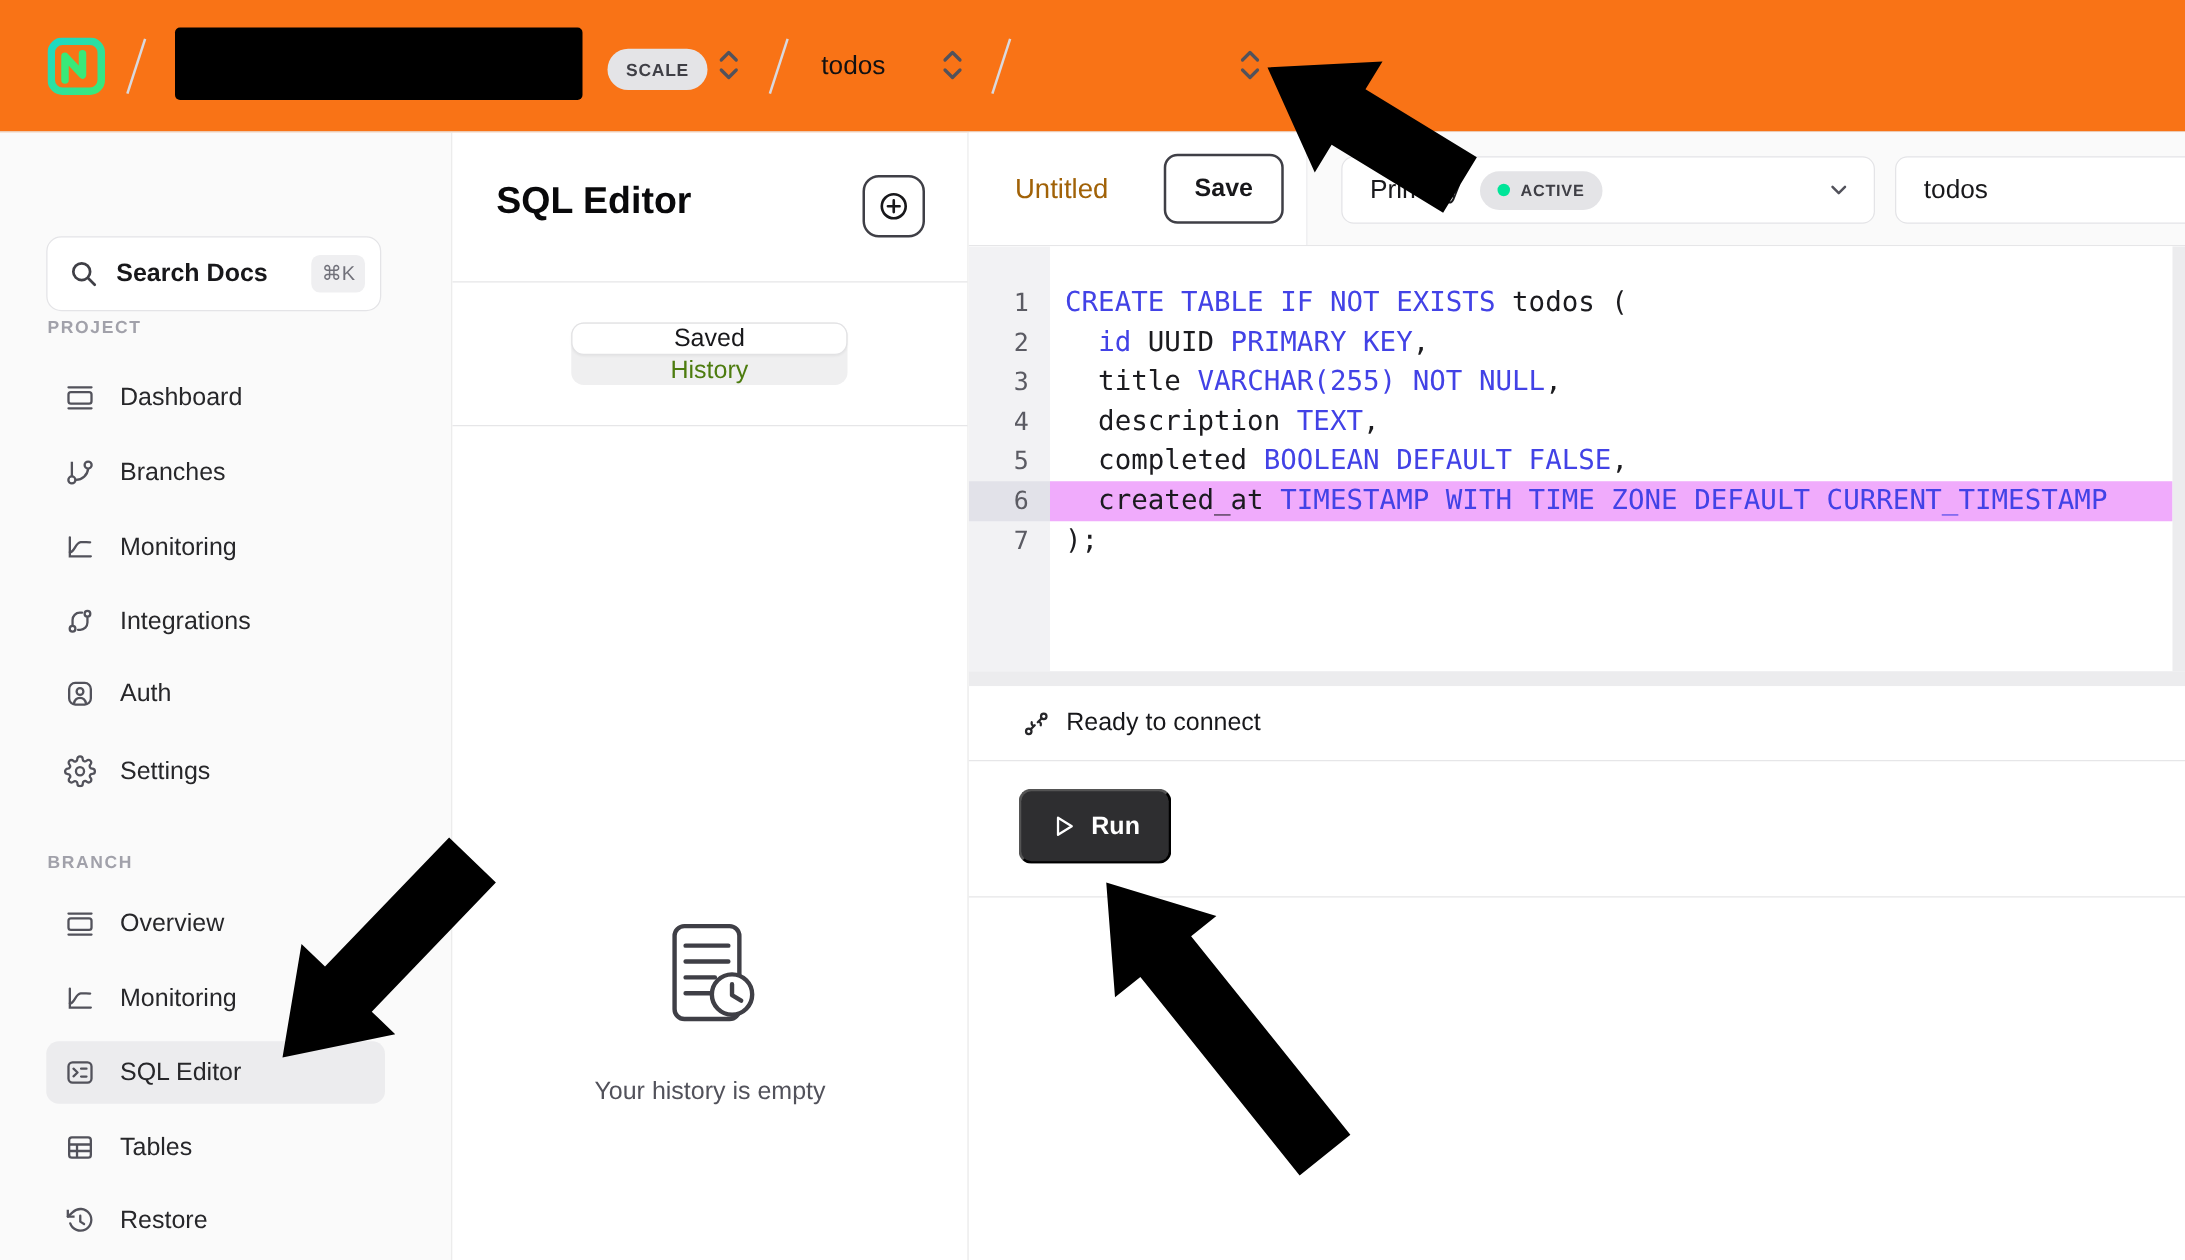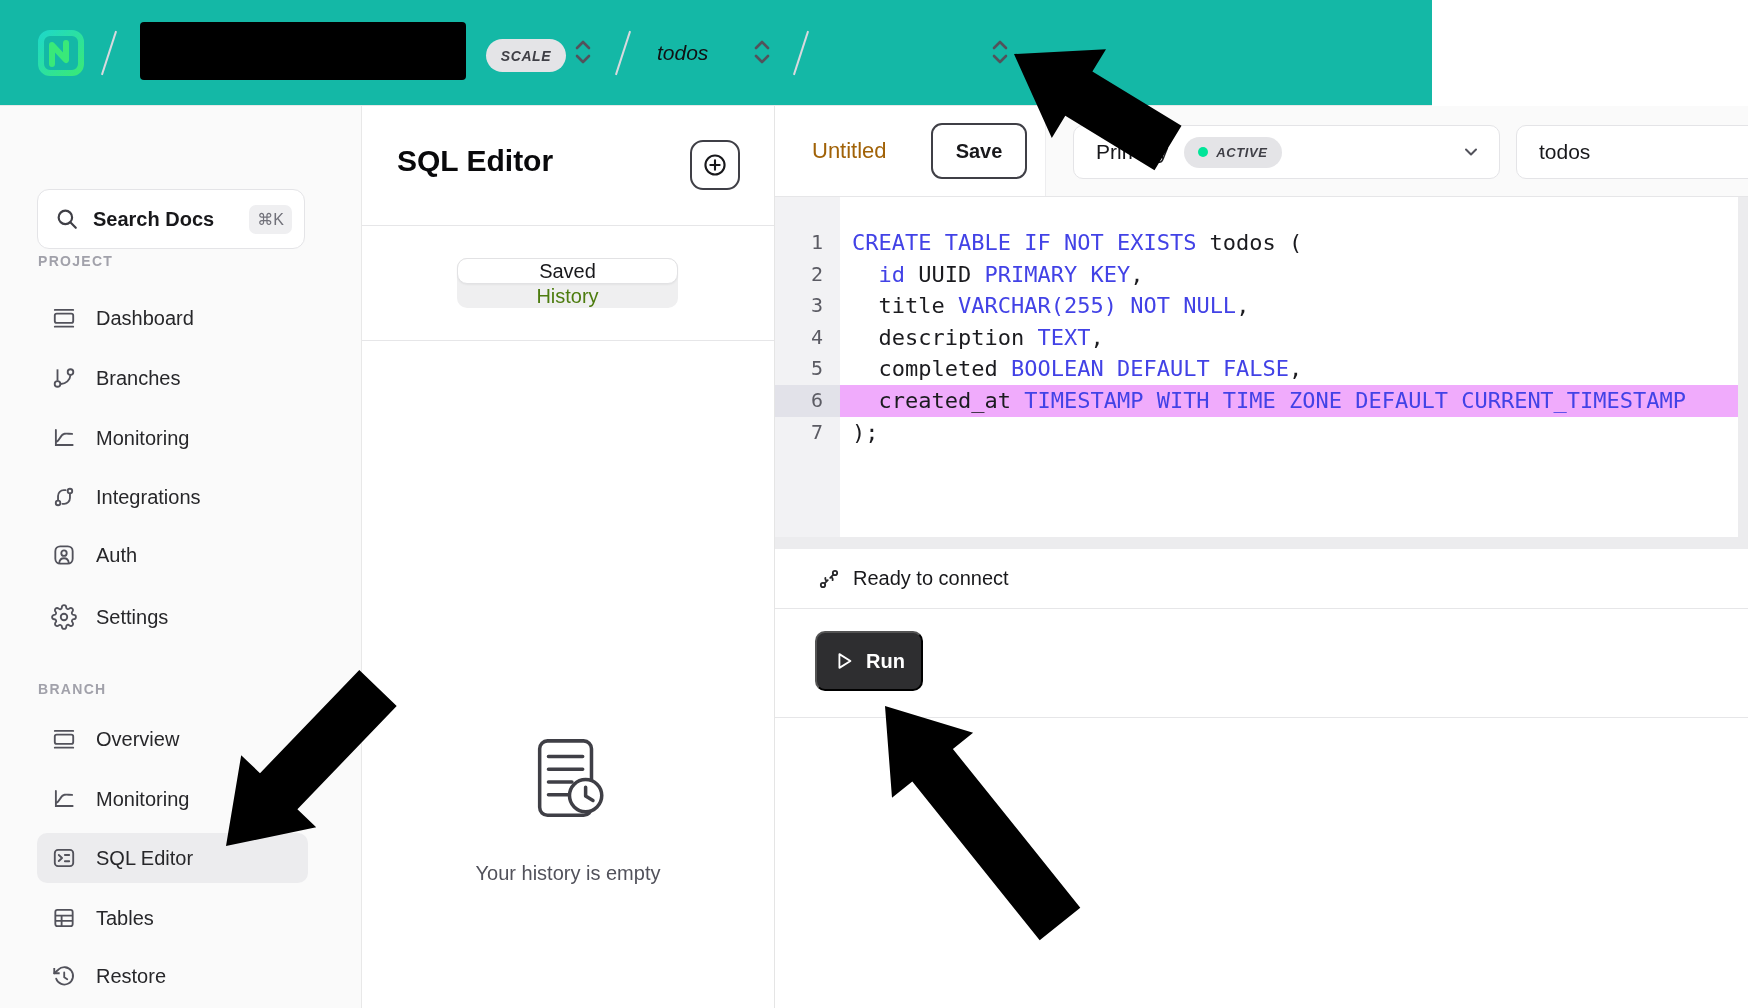--- a/index.html
+++ b/index.html
@@ -2,21 +2,21 @@
 <html><head>
 <meta charset="utf-8">
 <style>
   html,body{margin:0;padding:0;background:#fff;}
   #page{position:relative;width:1748px;height:1008px;overflow:hidden;background:#fff;
         font-family:"Liberation Sans",sans-serif;color:#18181b;}
   .abs{position:absolute;}
   .divider-h{position:absolute;height:1px;background:#e6e6e8;}
 
   
-  #topbar{left:0;top:0;width:1432px;height:105px;background:#14b8a6;border-bottom:1px solid #e8e8e8;font-style:italic;}
+  #topbar{left:0;top:0;width:1748px;height:105px;background:#f97316;border-bottom:1px solid #e8e8e8;}
   #logo{left:38px;top:30px;width:46px;height:46px;}
   .crumb-slash{position:absolute;top:30px;width:2px;height:46px;background:#d9d9de;transform:rotate(18deg);}
   #redacted{left:140px;top:22px;width:326px;height:58px;background:#000;border-radius:4px;}
   .pill{display:flex;align-items:center;justify-content:center;background:#e4e4e7;border-radius:17px;
         font-weight:700;color:#3f3f46;letter-spacing:.6px;}
   #scale-badge{left:486px;top:39px;width:80px;height:33px;font-size:14px;}
   .crumb-label{position:absolute;top:0;height:105px;display:flex;align-items:center;font-size:21px;font-weight:500;color:#111113;}
   .updown{position:absolute;top:33px;width:20px;height:38px;color:#52525b;}
 
   
@@ -49,21 +49,21 @@
   #right{left:775px;top:106px;width:973px;height:902px;background:#fff;}
   #ed-header{position:absolute;left:0;top:0;width:973px;height:90px;background:#fff;border-bottom:1px solid #e6e6e8;}
   #ed-header-right{position:absolute;left:270px;top:0;width:703px;height:90px;background:#fafafa;border-left:1px solid #ededef;}
   #query-name{position:absolute;left:37px;top:0;height:90px;display:flex;align-items:center;font-size:22px;font-weight:500;color:#a16207;}
   #save-btn{position:absolute;left:156px;top:17px;width:96px;height:56px;background:#fff;border:2px solid #3f3f46;border-radius:11px;
             display:flex;align-items:center;justify-content:center;font-size:20px;font-weight:600;color:#18181b;cursor:pointer;}
   .dropdown{position:absolute;top:19px;height:54px;background:#fff;border:1.5px solid #e4e4e7;border-radius:10px;
             display:flex;align-items:center;box-sizing:border-box;cursor:pointer;}
   #endpoint-dd{left:298px;width:427px;padding:0 18px 0 22px;}
   #endpoint-name{font-size:21px;font-weight:500;color:#18181b;}
-  #active-badge{margin-left:16px;height:31px;padding:0 14px;font-size:13px;display:flex;align-items:center;gap:8px;font-style:italic;}
+  #active-badge{margin-left:16px;height:31px;padding:0 14px;font-size:13px;display:flex;align-items:center;gap:8px;}
   #active-dot{width:10px;height:10px;border-radius:50%;background:#00e599;}
   #endpoint-dd .chev{margin-left:auto;width:20px;height:20px;color:#52525b;}
   #db-dd{left:741px;width:260px;padding:0 22px;}
   #db-name{font-size:21px;font-weight:500;color:#18181b;}
 
   
   #editor{position:absolute;left:0;top:91px;width:973px;height:352px;background:#fff;overflow:hidden;}
   #gutter{position:absolute;left:0;top:0;width:65px;height:340px;background:#f2f2f4;}
   #gutter .ln{height:31.6px;line-height:31.6px;text-align:right;padding-right:17px;
               font-family:"DejaVu Sans Mono",monospace;font-size:20px;color:#5b5b63;}
@@ -77,21 +77,21 @@
   .pl{color:#1b1b1f;}
   .caret{display:inline-block;width:0;border-left:2.5px solid #111;margin-right:-2.5px;}
   #hscroll{position:absolute;left:0;top:340px;width:973px;height:12px;background:#ececee;}
   #vscroll{position:absolute;left:963px;top:0;width:10px;height:340px;background:#ececee;}
 
   
   #ready-row{position:absolute;left:0;top:443px;width:973px;height:59px;border-bottom:1px solid #e6e6e8;display:flex;align-items:center;}
   #ready-icon{width:24px;height:24px;margin-left:42px;color:#27272a;}
   #ready-label{margin-left:12px;font-size:20px;font-weight:500;color:#18181b;}
   #run-row{position:absolute;left:0;top:502px;width:973px;height:109px;border-bottom:1px solid #e6e6e8;}
-  #run-btn{position:absolute;left:40px;top:23px;width:108px;height:60px;background:#2e2e30;border-radius:10px;
+  #run-btn{position:absolute;left:40px;top:23px;width:122px;height:60px;background:#2e2e30;border-radius:10px;
            display:flex;align-items:center;justify-content:center;gap:11px;cursor:pointer;}
   #run-btn svg{width:22px;height:22px;color:#fff;}
   #run-label{color:#fff;font-size:20px;font-weight:600;}
 
   #arrow-overlay{position:absolute;left:0;top:0;width:1748px;height:1008px;pointer-events:none;z-index:50;}
 </style>
 </head>
 <body>
 
 <div id="page">

